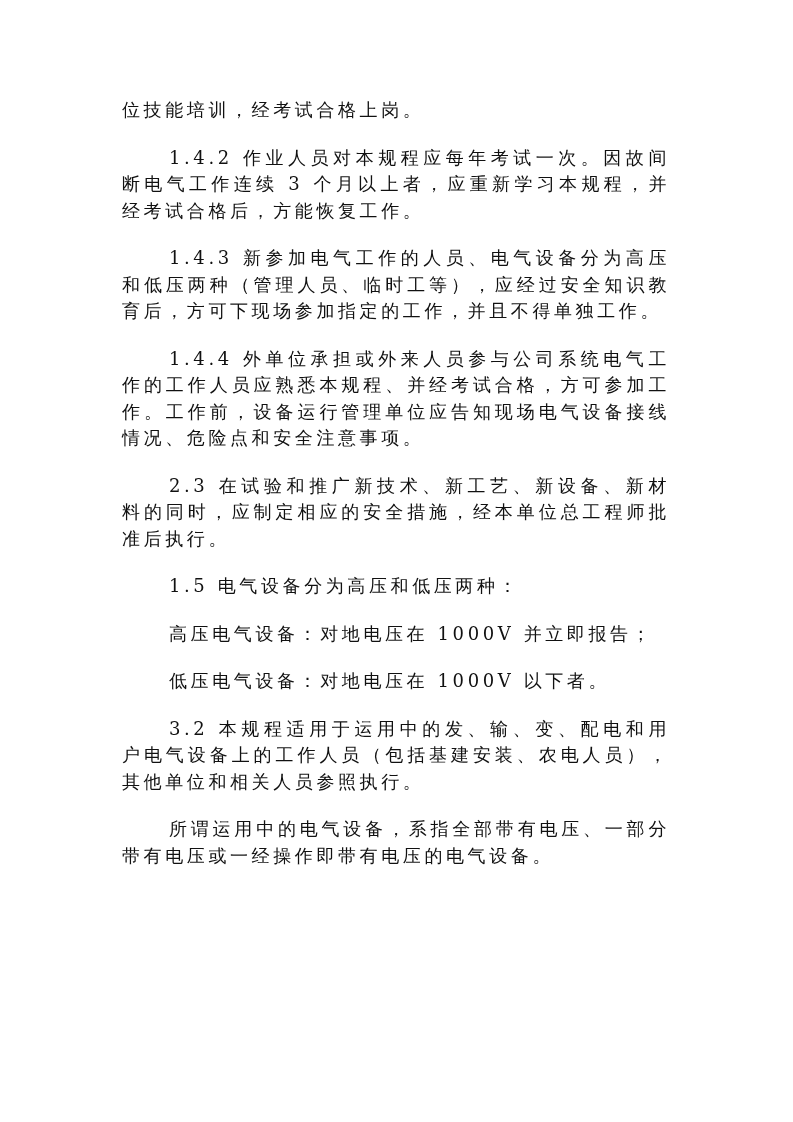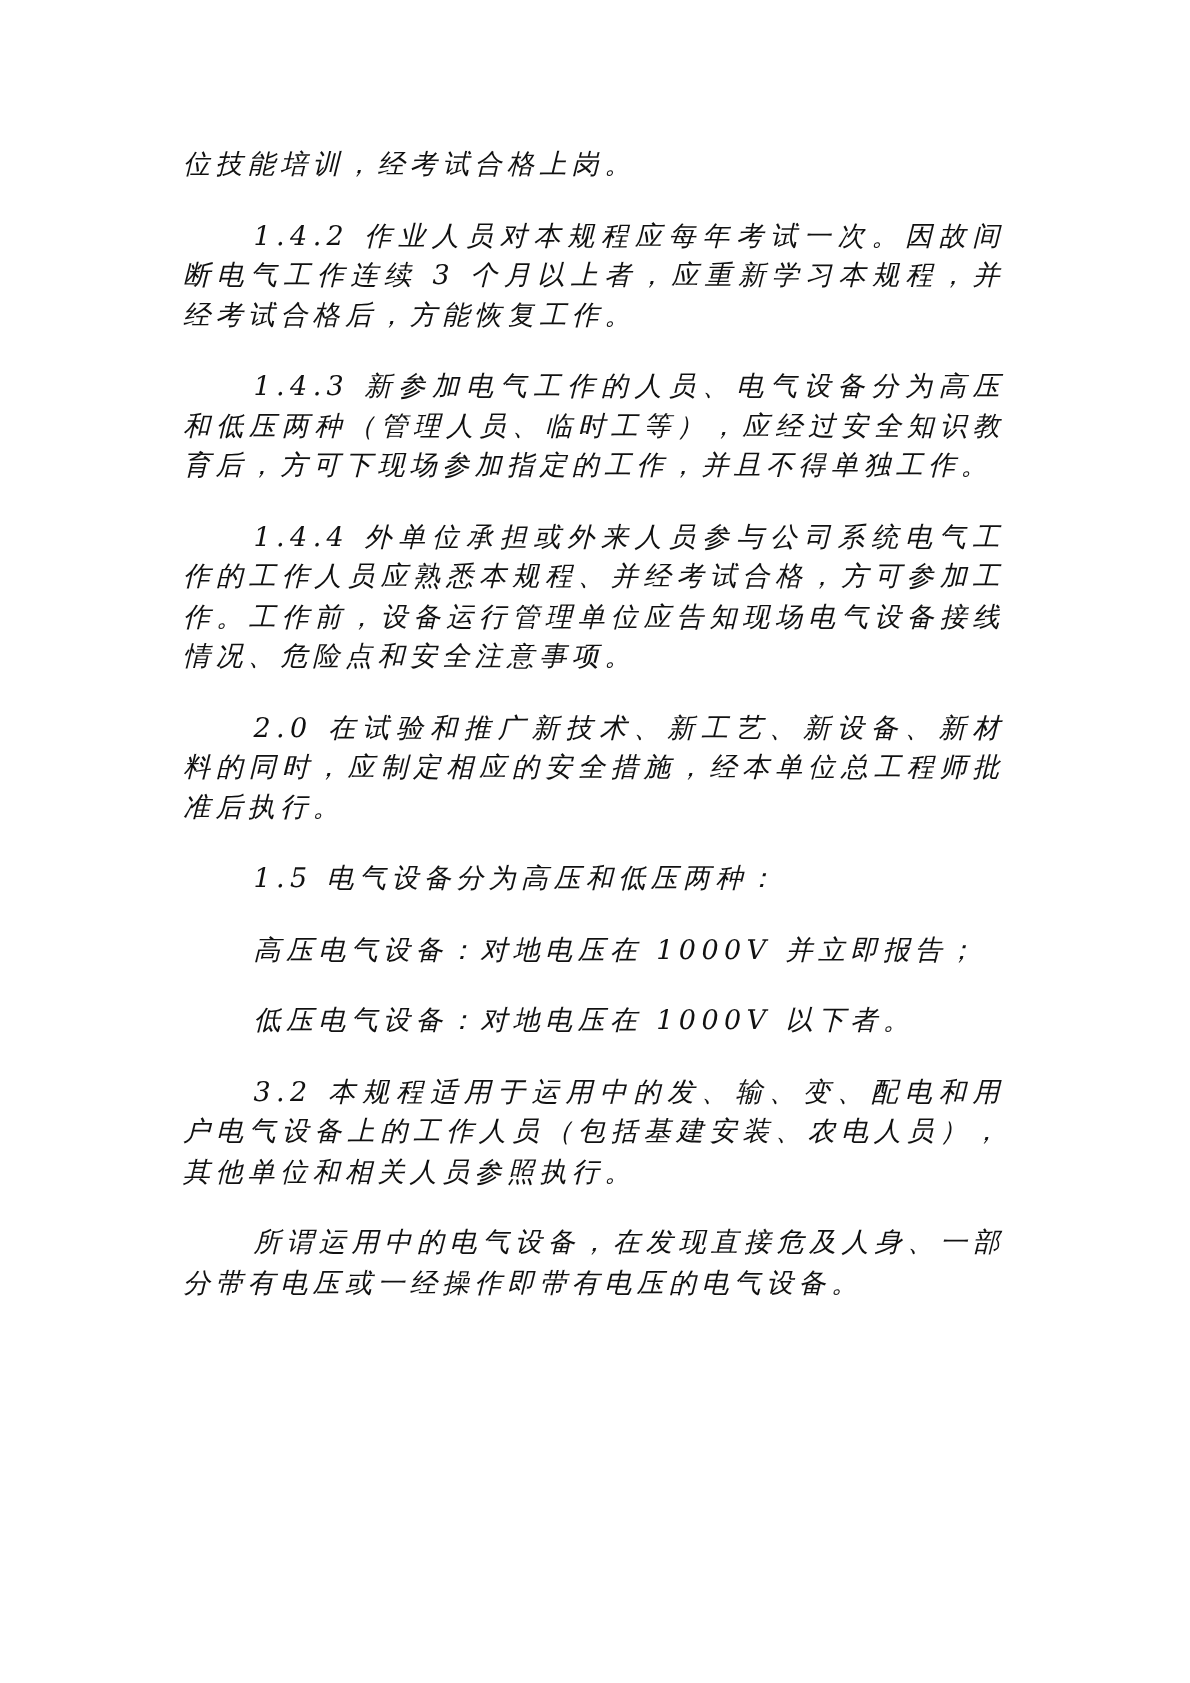--- a/index.html
+++ b/index.html
@@ -4,31 +4,31 @@
 <style>
   html, body { margin: 0; padding: 0; background: #ffffff; }
   body { width: 793px; height: 1122px; position: relative; overflow: hidden; }
   .page {
     position: absolute; left: 122px; top: 97px; width: 548px;
     font-family: "DejaVu Serif", "Liberation Serif", serif;
     font-size: 18px; color: #111111;
     letter-spacing: 3.6px;
     line-height: 26.5px;
   }
-  .para { margin: 0 0 21px 0; text-align: justify; text-justify: inter-character; font-style: italic; }
+  .para { margin: 0 0 21px 0; text-align: justify; text-justify: inter-character; }
   .para.indent { text-indent: 47px; }
   .para.cont { text-indent: 0; }
 </style>
 </head>
 <body>
 
 <div class="page">
   <p class="para cont">位技能培训，经考试合格上岗。</p>
   <p class="para indent">1.4.2 作业人员对本规程应每年考试一次。因故间断电气工作连续 3 个月以上者，应重新学习本规程，并经考试合格后，方能恢复工作。</p>
   <p class="para indent">1.4.3 新参加电气工作的人员、电气设备分为高压和低压两种（管理人员、临时工等），应经过安全知识教育后，方可下现场参加指定的工作，并且不得单独工作。</p>
   <p class="para indent">1.4.4 外单位承担或外来人员参与公司系统电气工作的工作人员应熟悉本规程、并经考试合格，方可参加工作。工作前，设备运行管理单位应告知现场电气设备接线情况、危险点和安全注意事项。</p>
-  <p class="para indent">2.0 在试验和推广新技术、新工艺、新设备、新材料的同时，应制定相应的安全措施，经本单位总工程师批准后执行。</p>
+  <p class="para indent">2.3 在试验和推广新技术、新工艺、新设备、新材料的同时，应制定相应的安全措施，经本单位总工程师批准后执行。</p>
   <p class="para indent">1.5 电气设备分为高压和低压两种：</p>
   <p class="para indent">高压电气设备：对地电压在 1000V 并立即报告；</p>
   <p class="para indent">低压电气设备：对地电压在 1000V 以下者。</p>
   <p class="para indent">3.2 本规程适用于运用中的发、输、变、配电和用户电气设备上的工作人员（包括基建安装、农电人员），其他单位和相关人员参照执行。</p>
-  <p class="para indent">所谓运用中的电气设备，在发现直接危及人身、一部分带有电压或一经操作即带有电压的电气设备。</p>
+  <p class="para indent">所谓运用中的电气设备，系指全部带有电压、一部分带有电压或一经操作即带有电压的电气设备。</p>
 </div>
 
 </body></html>

